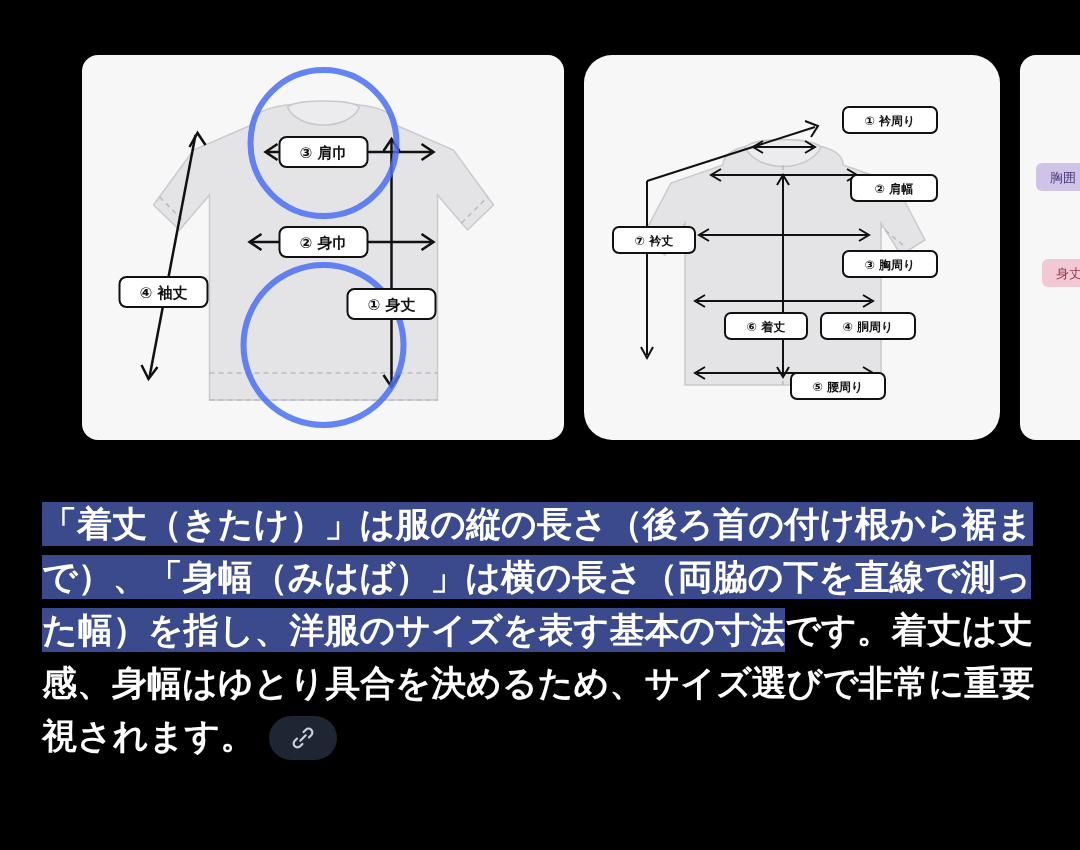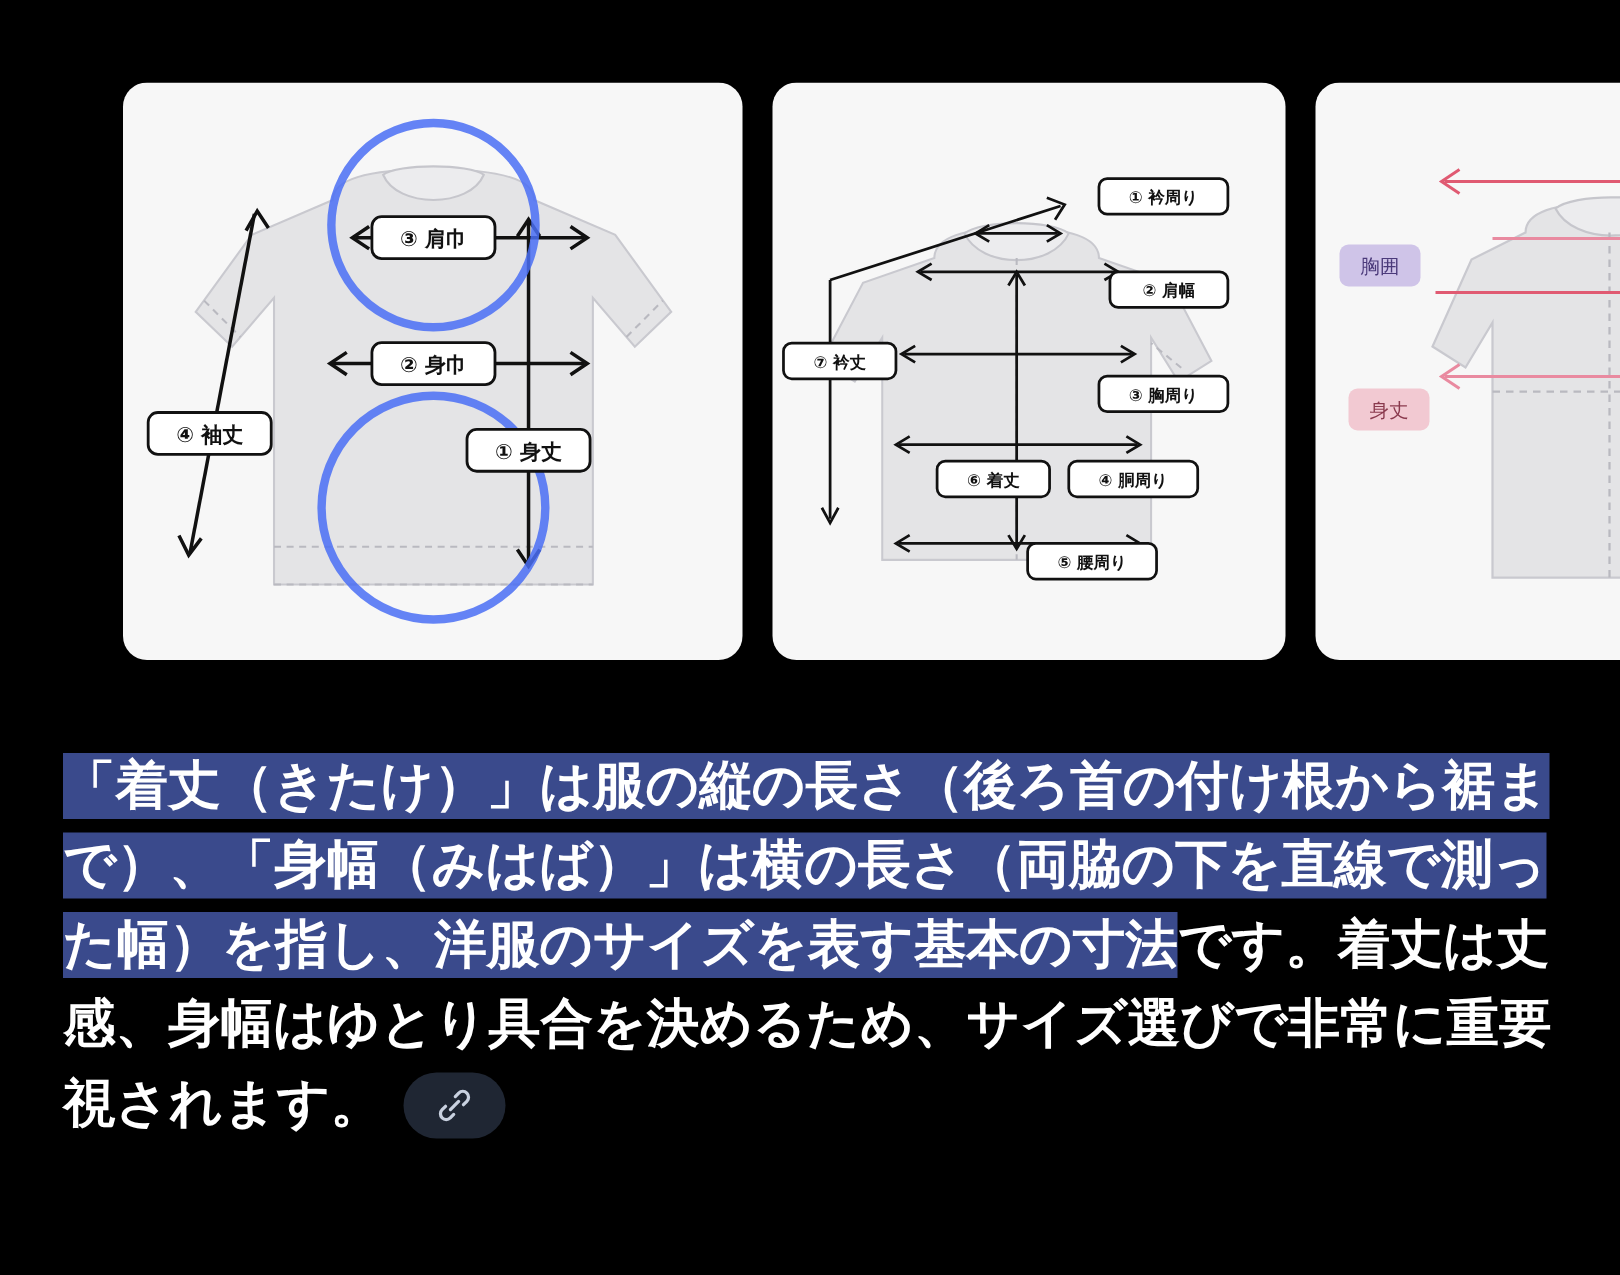--- a/index.html
+++ b/index.html
@@ -36,22 +36,22 @@
     overflow: hidden;
   }
   .card {
     position: relative;
     background: #f7f7f7;
     border-radius: 16px;
     flex: 0 0 auto;
     height: 385px;
     overflow: hidden;
   }
-  .card.c1 { width: 413px; text-decoration: underline; }
-  .card.c2 { width: 342px; }
+  .card.c1 { width: 482px; text-decoration: underline; }
+  .card.c2 { width: 416px; border-radius: 28px; }
   .card.c3 { width: 300px; }
 
   .card svg { display: block; width: 100%; height: 100%; }
 
   
   .chip {
     fill: #ffffff;
     stroke: #111111;
     stroke-width: 2;
   }

